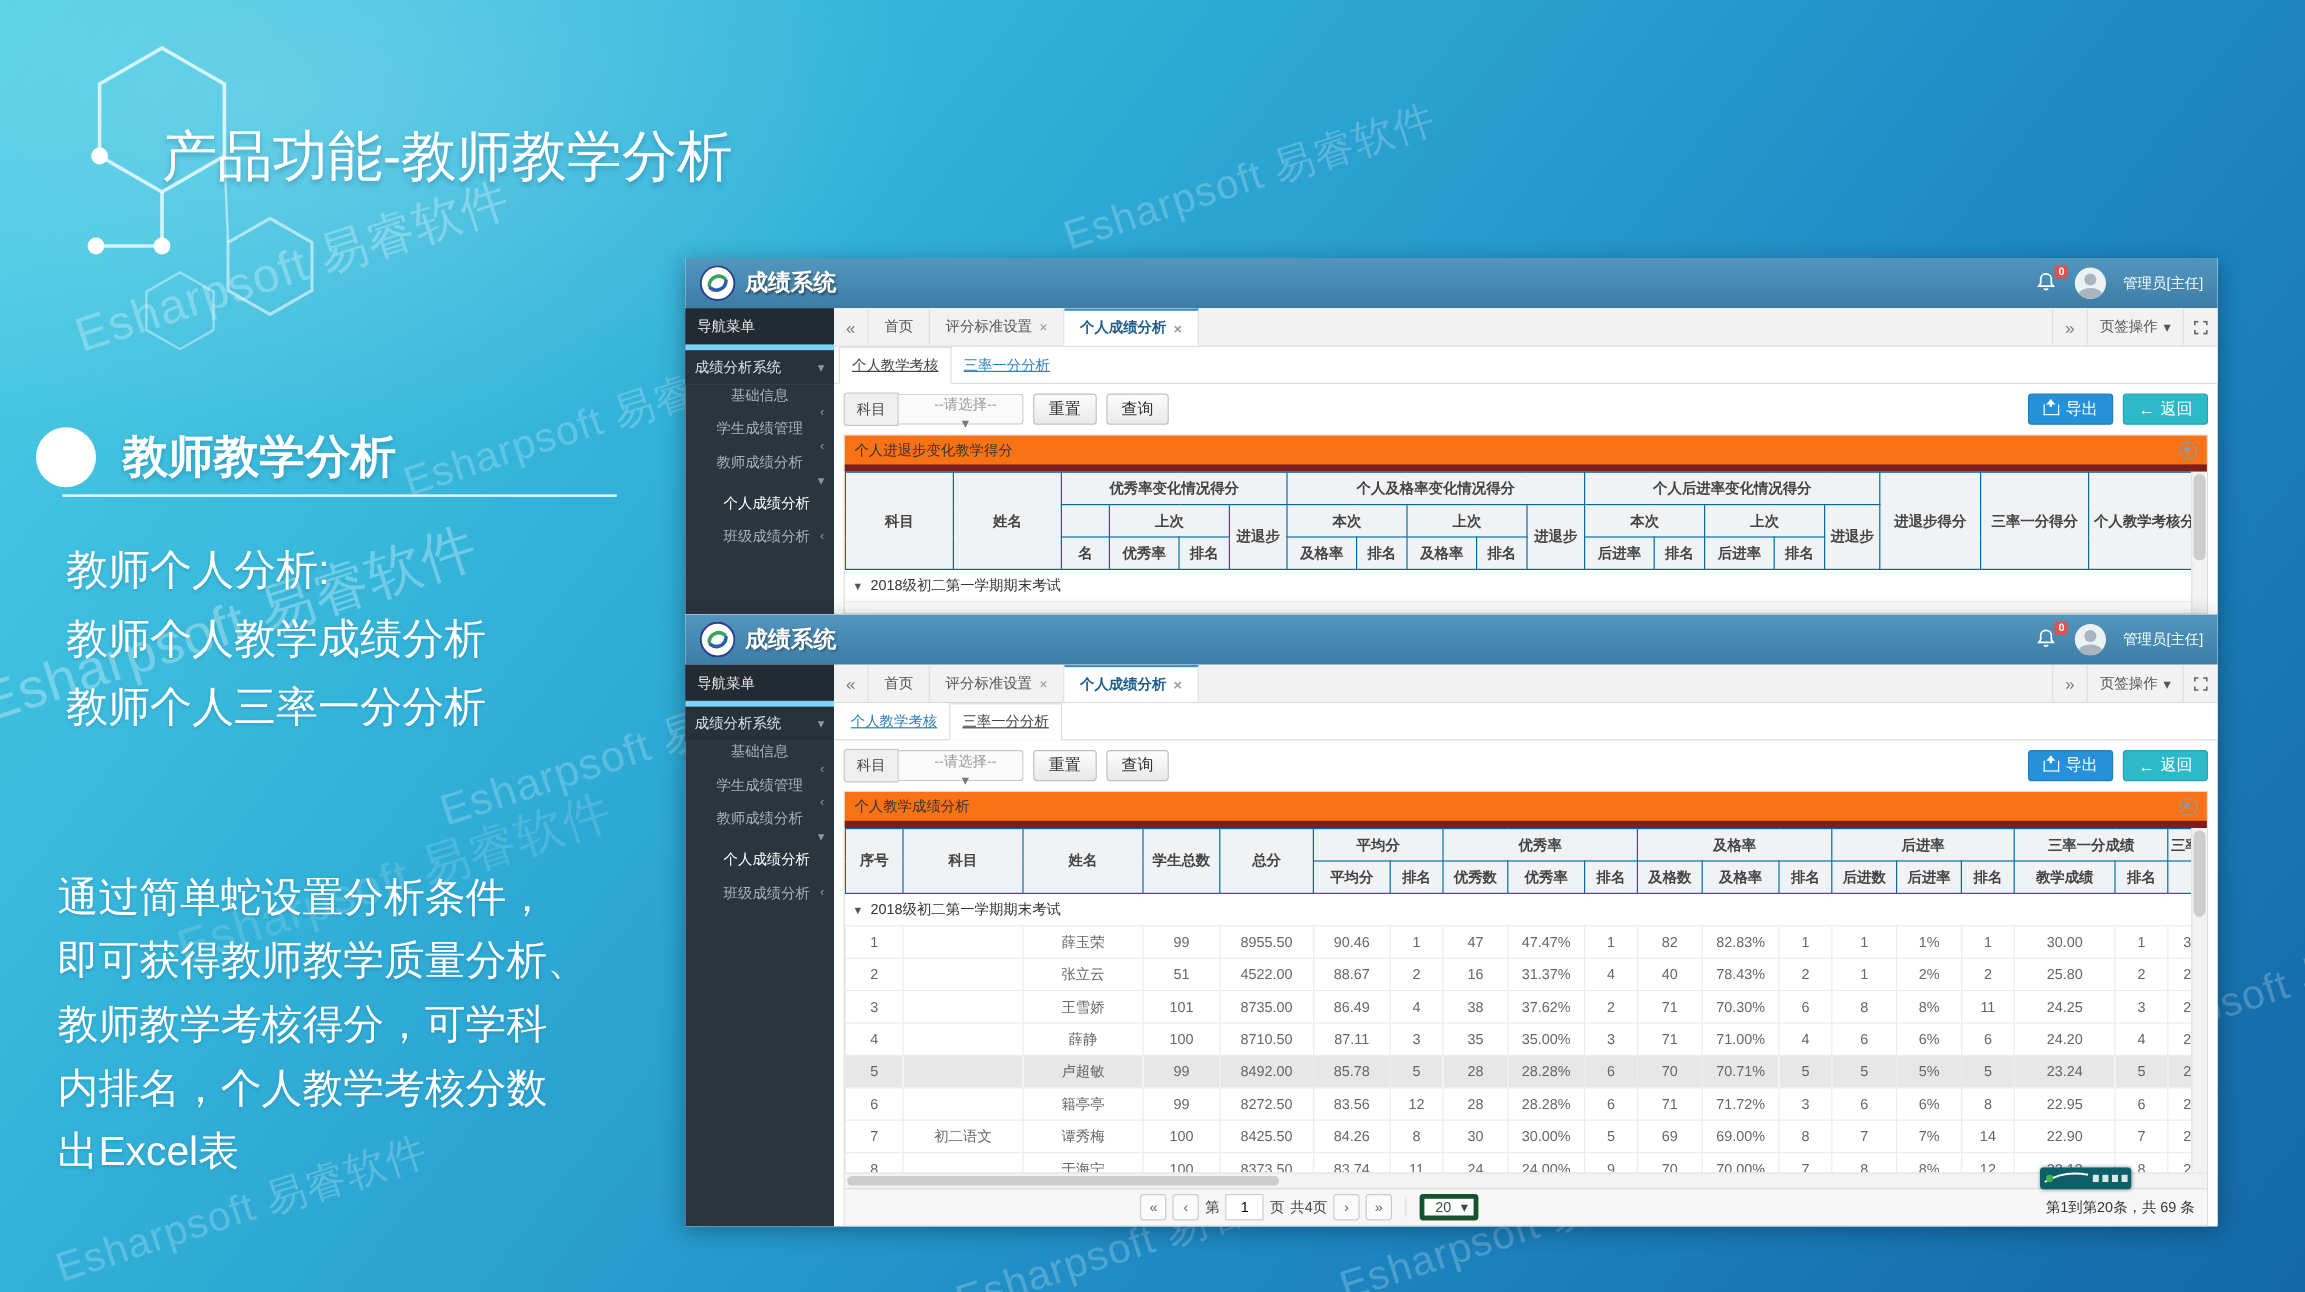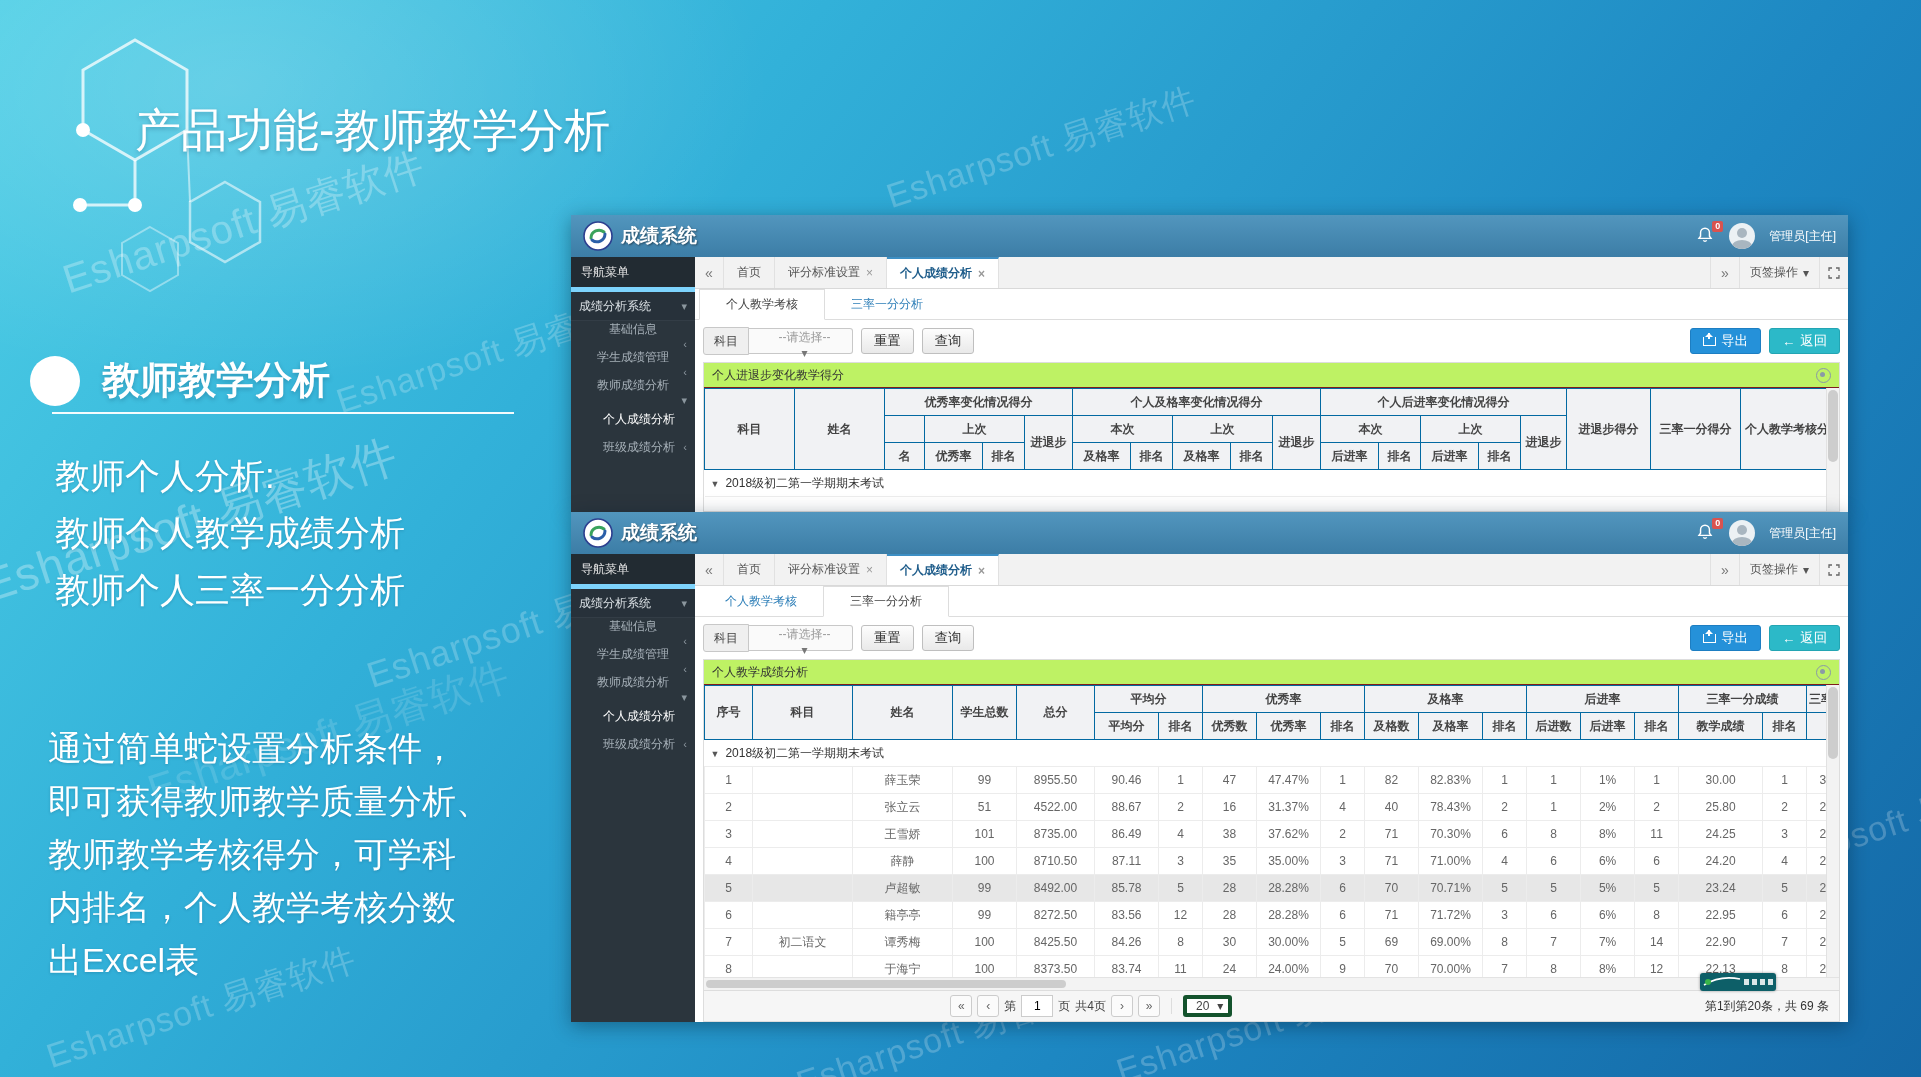--- a/index.html
+++ b/index.html
@@ -61,36 +61,36 @@
   .content{flex:1;display:flex;flex-direction:column;min-width:0;background:#fff;}
   .tabstrip{flex:0 0 31px;background:#f2f2f2;border-bottom:1px solid #d9d9d9;display:flex;align-items:stretch;color:#555;}
   .tbtn{width:28px;display:flex;align-items:center;justify-content:center;border-right:1px solid #e1e1e1;color:#777;font-size:14px;}
   .tab{display:flex;align-items:center;gap:6px;padding:0 13px;border-right:1px solid #e1e1e1;color:#555;}
   .tab .x{color:#999;}
   .tab.active{background:#fff;border-top:2px solid #3d8fc4;color:#1f5d8b;font-weight:bold;}
   .ts-right{margin-left:auto;display:flex;align-items:stretch;}
   .tab-ops{display:flex;align-items:center;gap:5px;padding:0 10px;border-left:1px solid #e1e1e1;}
   .tbtn.rb{border-left:1px solid #e1e1e1;border-right:none;}
   .subtabs{flex:0 0 30px;border-bottom:1px solid #ddd;display:flex;align-items:flex-end;padding-left:4px;background:#fff;}
-  .stab{padding:6px 26px;}
+  .stab{padding:6px 10px;text-decoration:underline;}
   .stab.boxed{border:1px solid #ddd;border-bottom:1px solid #fff;margin-bottom:-1px;color:#444;background:#fff;}
   .stab.link{color:#2e7fb8;}
   .toolbar{display:flex;align-items:center;padding:7px 8px;gap:0;}
   .lbl-box{height:26px;line-height:26px;padding:0 10px;background:#efefef;border:1px solid #c8c8c8;color:#444;border-radius:3px 0 0 3px;}
   .combo{height:26px;box-sizing:border-box;display:flex;align-items:center;border:1px solid #c8c8c8;border-left:none;background:#fafafa;color:#9a9a9a;border-radius:0 3px 3px 0;width:104px;justify-content:space-between;padding-left:8px;flex-direction:column;}
   .combo .car{color:#777;width:18px;text-align:center;}
   .btn{height:26px;box-sizing:border-box;padding:0 12px;border:1px solid #bfbfbf;background:linear-gradient(#fdfdfd,#e9e9e9);border-radius:3px;color:#333;display:flex;align-items:center;gap:5px;margin-left:8px;}
   .btn.blue{background:#2591d9;border-color:#1d7ec2;color:#fff;}
   .btn.teal{background:#2cb9c8;border-color:#23a5b3;color:#fff;}
   .tb-right{margin-left:auto;display:flex;}
   .ic-export{width:11px;height:8px;border:1px solid #fff;border-top:none;position:relative;display:inline-block;}
   .ic-export::before{content:"";position:absolute;left:4px;top:-4px;width:2px;height:6px;background:#fff;}
   .ic-export::after{content:"";position:absolute;left:1px;top:-8px;border:4px solid transparent;border-bottom:4px solid #fff;}
   .panel{border:1px solid #ddd;margin:0 8px;flex:1;display:flex;flex-direction:column;min-height:0;}
-  .panel-hd{flex:0 0 24px;display:flex;align-items:center;padding:0 8px;color:#333;border-bottom:1px solid #7f1d1d;background:#bef264;}
+  .panel-hd{flex:0 0 24px;display:flex;align-items:center;padding:0 8px;color:#333;border-bottom:6px solid #7f1d1d;background:#f97316;}
   .tool-ic{margin-left:auto;width:13px;height:13px;border:1px solid #8a9aa6;border-radius:50%;position:relative;}
   .tool-ic::after{content:"";position:absolute;left:3px;top:3px;width:5px;height:5px;border-radius:50%;background:#8a9aa6;}
   .tablewrap{flex:1;display:flex;min-height:0;overflow:hidden;position:relative;}
   .tscroll{flex:1;overflow:hidden;}
   table{border-collapse:collapse;table-layout:fixed;width:1141px;font-size:12px;}
   th{background:#f1f2f4;border:1px solid #0369a1;font-weight:bold;color:#444;height:26px;padding:0 2px;overflow:hidden;white-space:nowrap;text-align:center;}
   td{border:1px solid #ececec;height:26px;text-align:center;color:#666;overflow:hidden;white-space:nowrap;padding:0 2px;background:#fff;}
   tr.selected td{background:#e7e7e7;}
   .group-cell{text-align:left !important;color:#333;border-left:none !important;border-right:none !important;}
   .gcaret{font-size:9px;color:#555;margin:0 6px 0 4px;}

